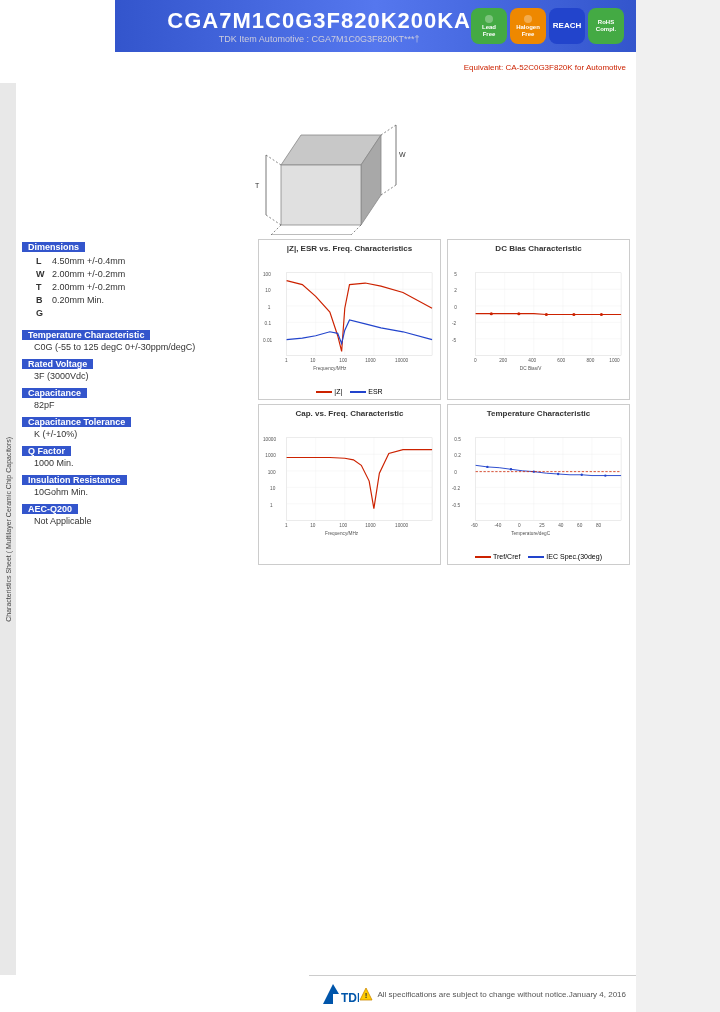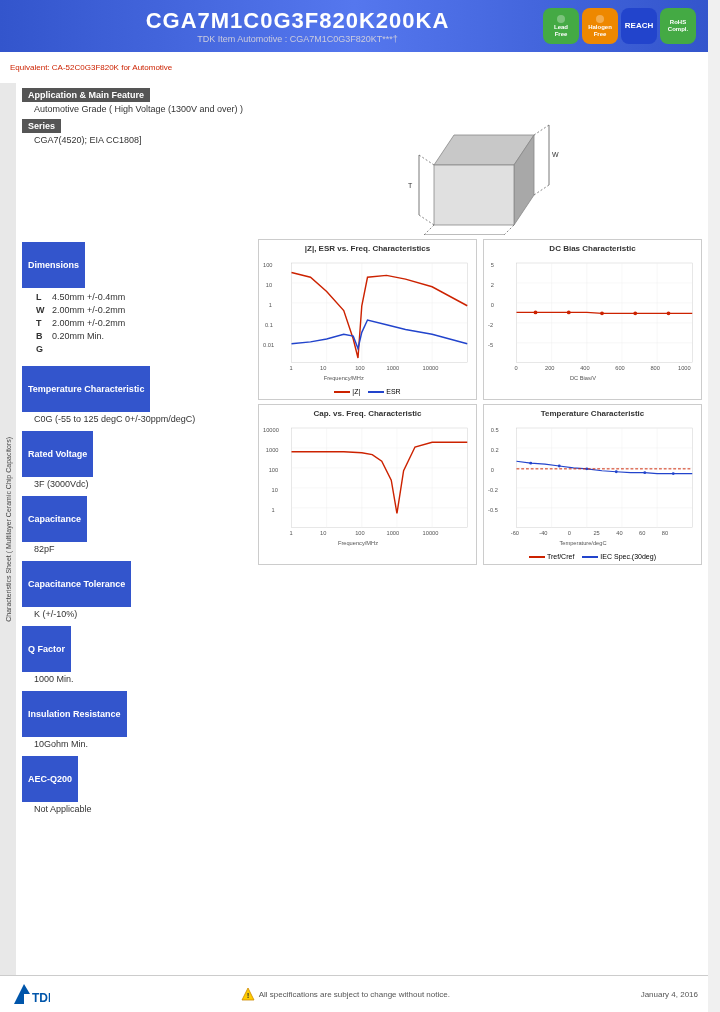--- a/index.html
+++ b/index.html
@@ -6,26 +6,27 @@
     body {
       width: 720px;
       height: 1012px;
       font-family: Arial, sans-serif;
       font-size: 10px;
       background: #f0f0f0;
       overflow: hidden;
       position: relative;
     }
     .page {
-      width: 708px;
+      width: 636px;
       height: 1012px;
       background: #fff;
       position: relative;
       display: flex;
       flex-direction: column;
+      align-items: flex-end;
     }
     
     .header {
       background: linear-gradient(to right, #3355cc, #5577ee, #3355cc);
       padding: 8px 12px;
       display: flex;
       align-items: center;
       justify-content: space-between;
     }
     .header-title-block {
@@ -80,21 +81,21 @@
       font-weight: bold;
       padding: 2px 6px;
       display: inline-block;
       margin: 3px 0 2px 0;
     }
     .section-label-blue {
       background: #3355cc;
       color: #fff;
       font-size: 9px;
       font-weight: bold;
-      padding: 18px 6px;
+      padding: 0 6px;
       display: inline-block;
       margin: 3px 0 2px 0;
     }
     .spec-line {
       font-size: 9px;
       color: #333;
       margin-left: 12px;
       margin-bottom: 1px;
     }
     .chart-container {
@@ -224,28 +225,20 @@
 
   <div class="page-wrapper">
 
     <div class="left-sidebar">
       <div class="rotated-text">Characteristics Sheet ( Multilayer Ceramic Chip Capacitors)</div>
     </div>
 
     <div class="content-area">
 
       <div style="display:flex; gap:4px; margin-bottom:4px;">
-        <div style="flex: 0 0 230px;">
-          
-          <div class="section-label">Application &amp; Main Feature</div>
-          <div class="spec-line">Automotive Grade ( High Voltage (1300V and over) )</div>
-          
-          <div class="section-label" style="margin-top:4px;">Series</div>
-          <div class="spec-line">CGA7(4520); EIA CC1808]</div>
-        </div>
 
         <div style="flex:1; display:flex; align-items:center; justify-content:center;">
           <svg width="170" height="150" viewBox="0 0 170 150">
 
             <polygon points="40,80 120,80 140,50 60,50" fill="#c8c8c8" stroke="#888" stroke-width="0.8"></polygon>
 
             <polygon points="120,80 140,50 140,110 120,140" fill="#a8a8a8" stroke="#888" stroke-width="0.8"></polygon>
 
             <polygon points="40,80 120,80 120,140 40,140" fill="#e0e0e0" stroke="#888" stroke-width="0.8"></polygon>
 

